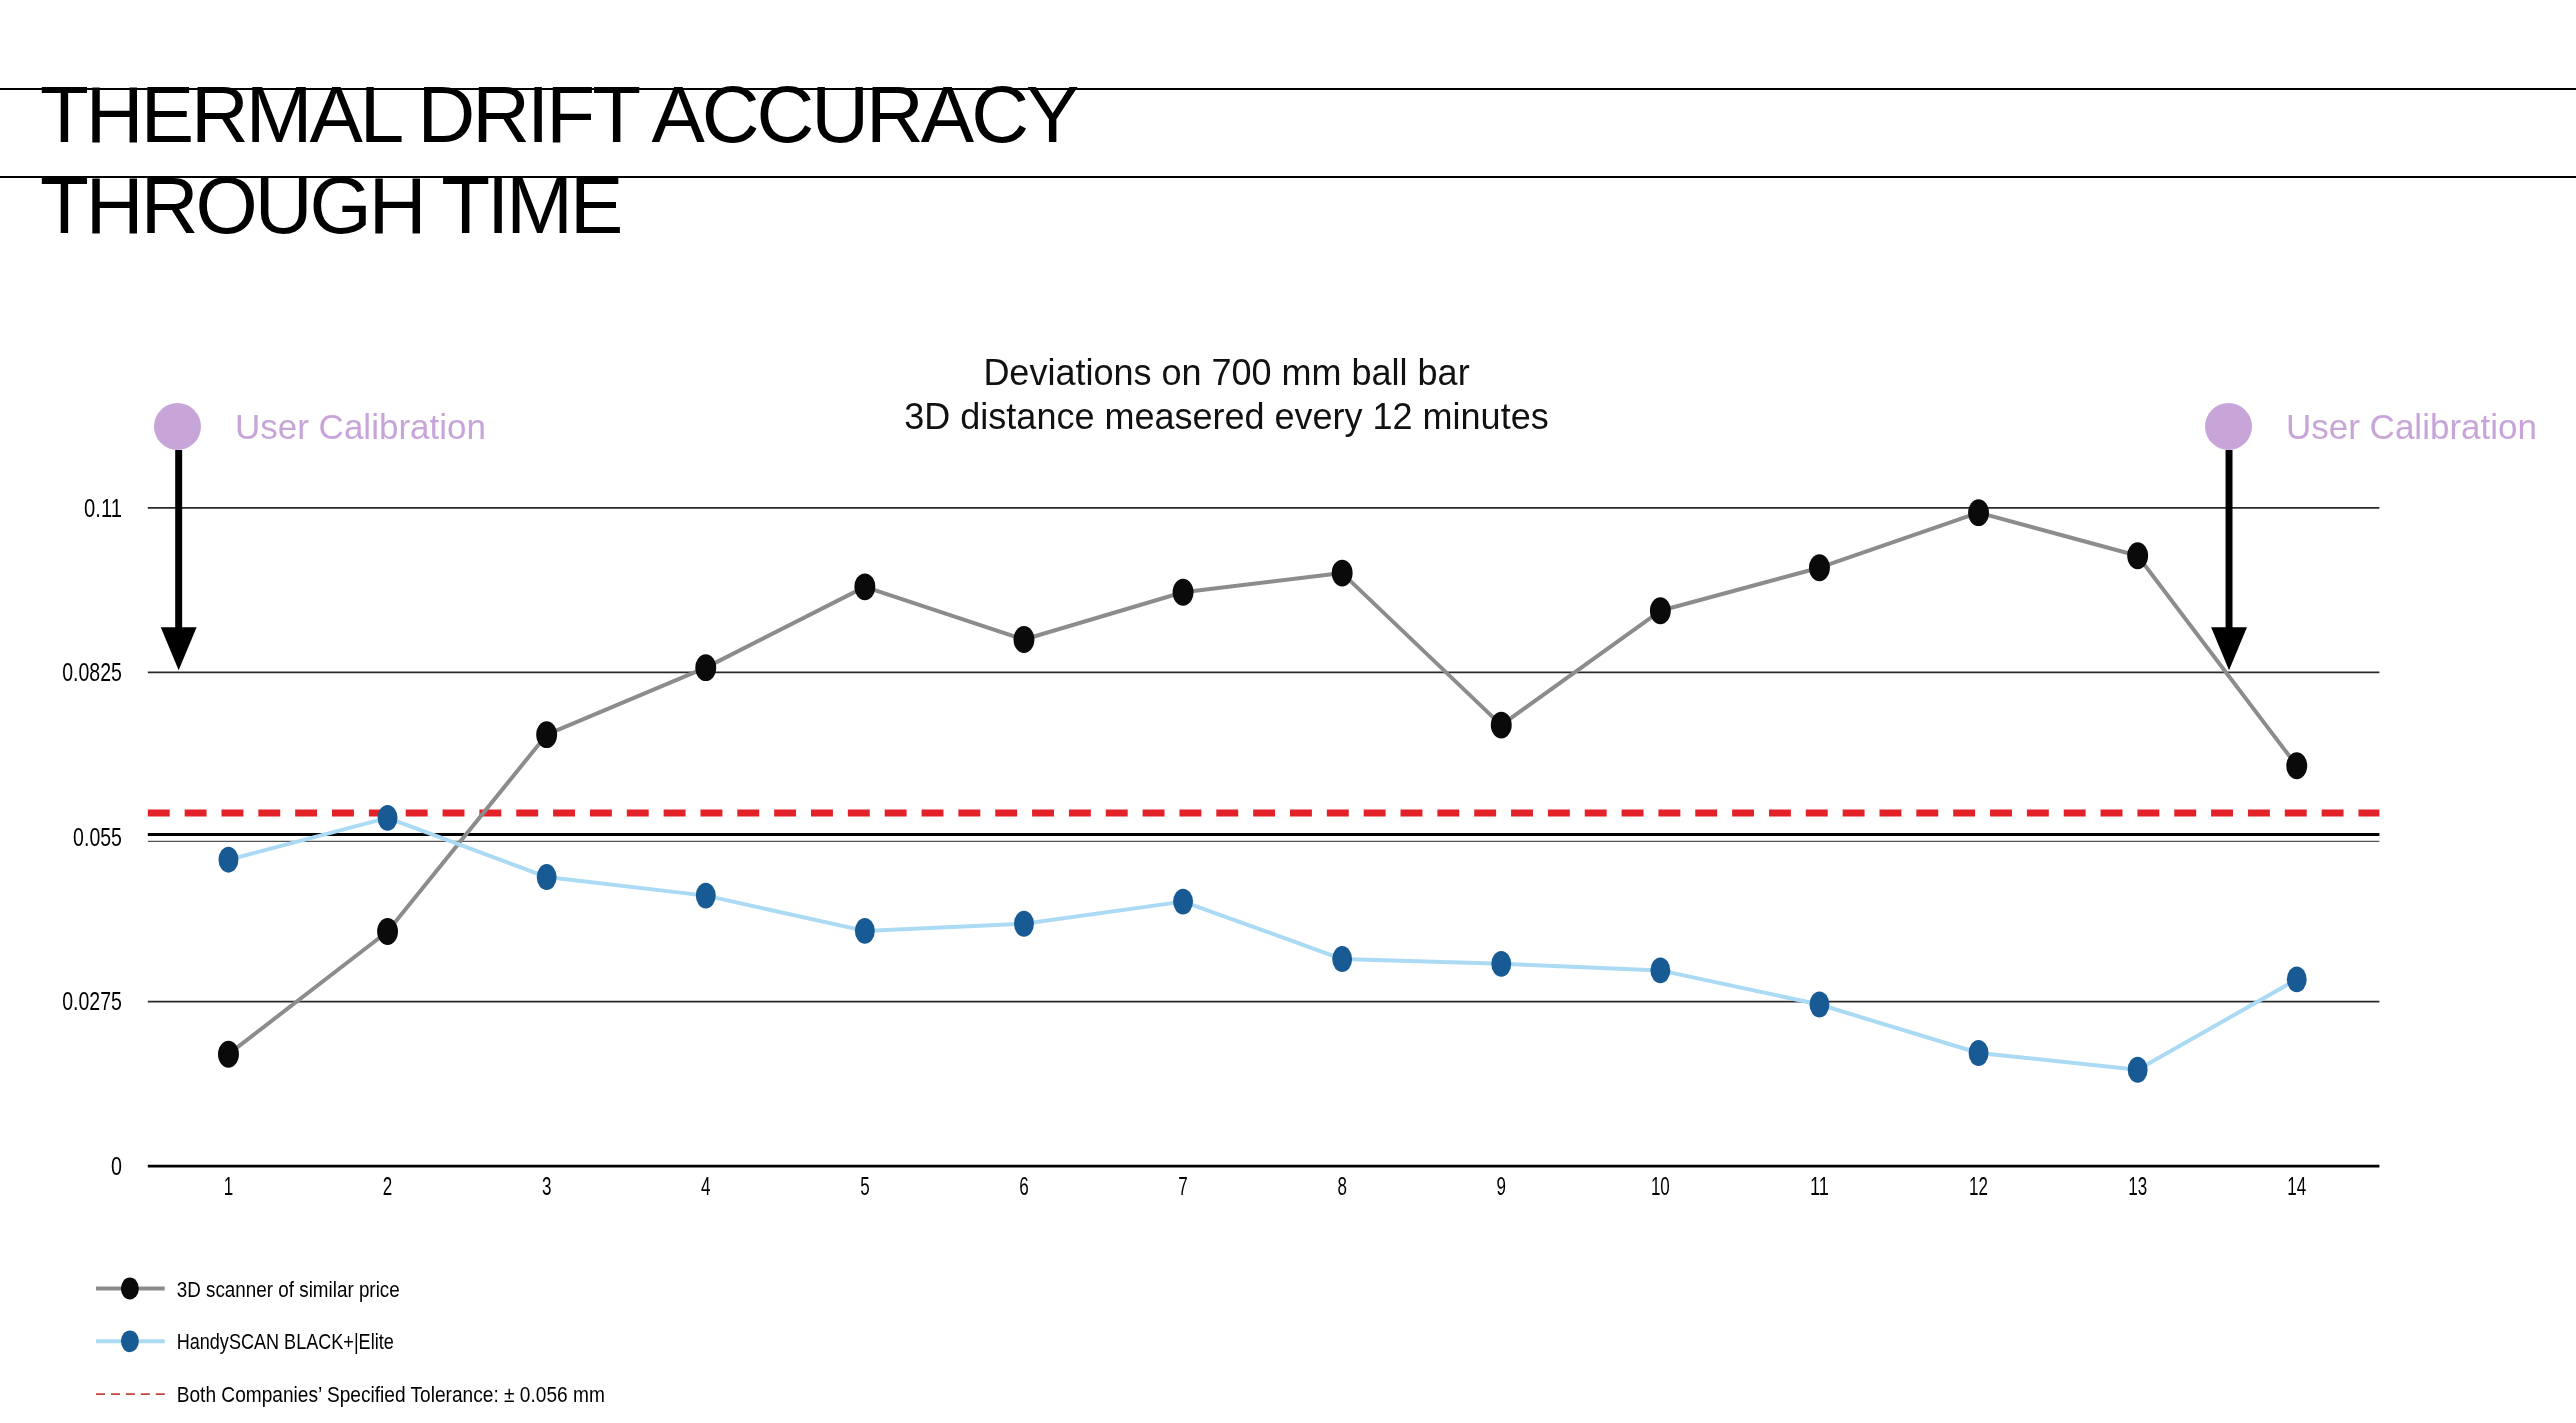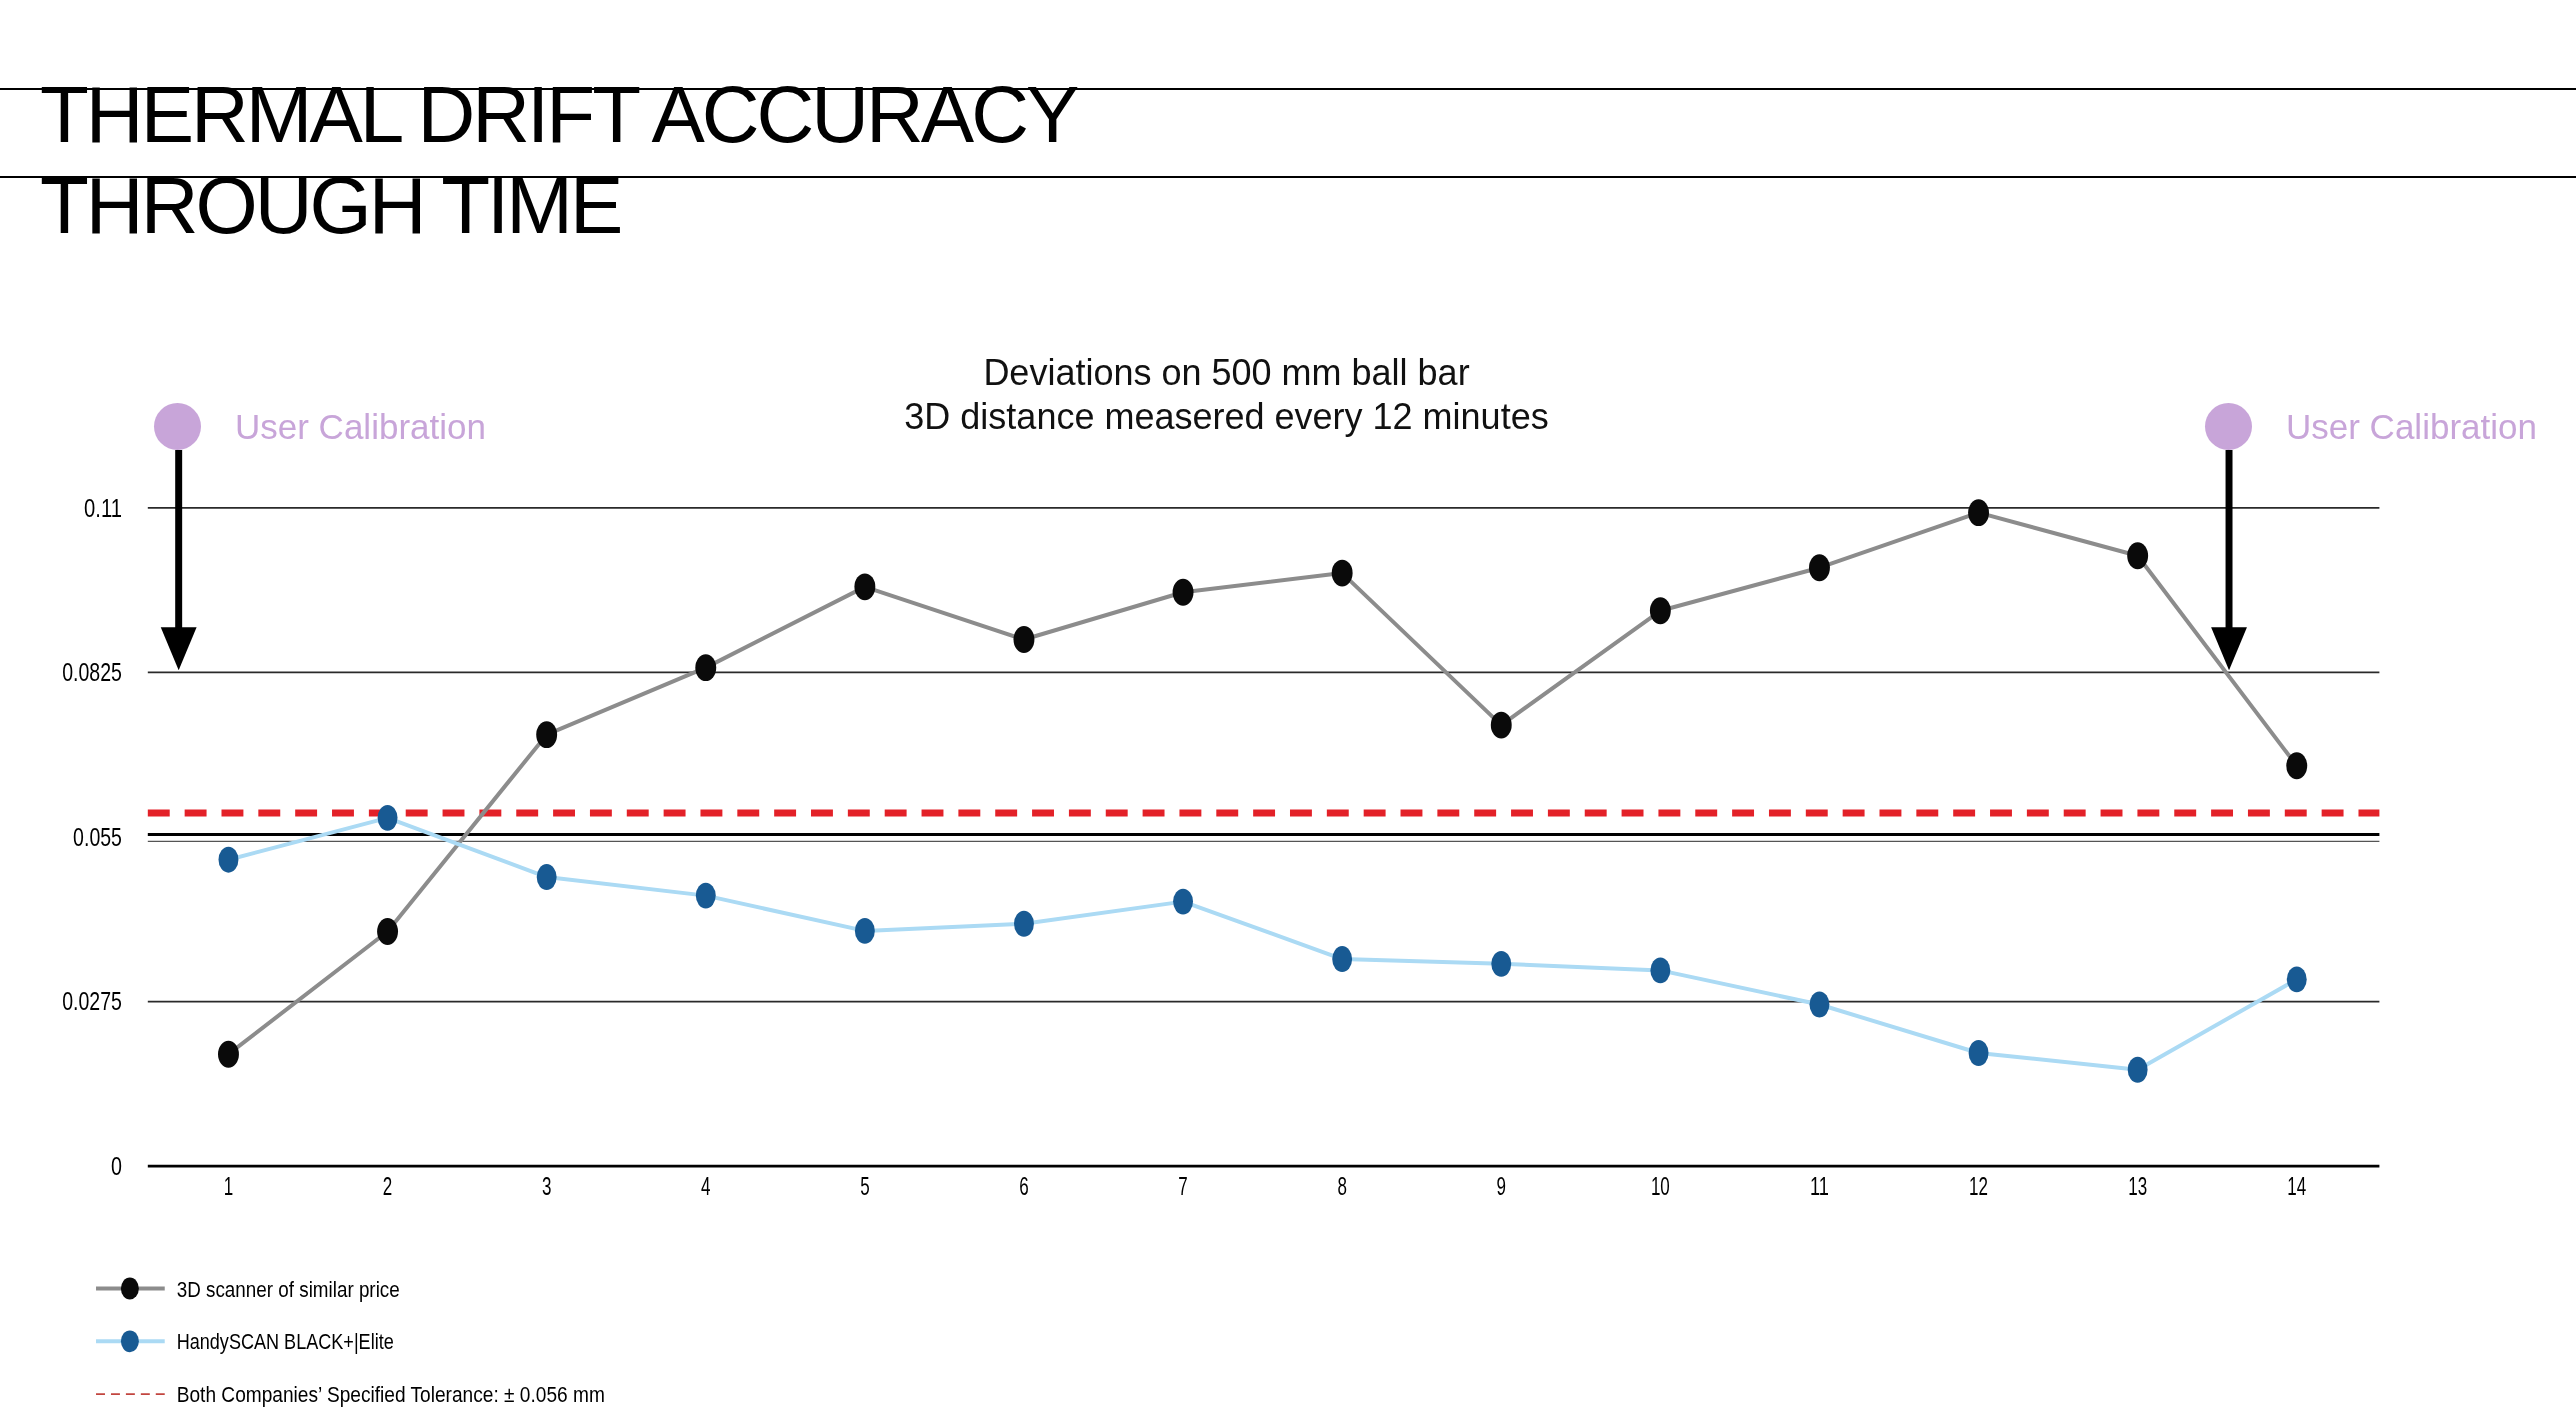--- a/index.html
+++ b/index.html
@@ -29,21 +29,21 @@
 <body>
 
 <div class="page">
 
   <div class="rule rule-top"></div>
   <h1 class="title title-1">THERMAL DRIFT ACCURACY</h1>
   <div class="rule rule-mid"></div>
   <h1 class="title title-2">THROUGH TIME</h1>
 
   <div class="subtitle">
-    <div>Deviations on 500 mm ball bar</div>
+    <div>Deviations on 700 mm ball bar</div>
     <div>3D distance measered every 12 minutes</div>
   </div>
 
   <span class="ucal-circle ucal-circle-left" id="ucircL" style="background: rgb(200, 165, 217);"></span>
   <span class="ucal-label ucal-label-left" id="ulabL" style="color: rgb(200, 165, 217);">User Calibration</span>
   <span class="ucal-circle ucal-circle-right" id="ucircR" style="background: rgb(200, 165, 217);"></span>
   <span class="ucal-label ucal-label-right" id="ulabR" style="color: rgb(200, 165, 217);">User Calibration</span>
 
   <svg id="chart" width="2576" height="1423" viewBox="0 0 2586 1429">
     <g id="grid">

